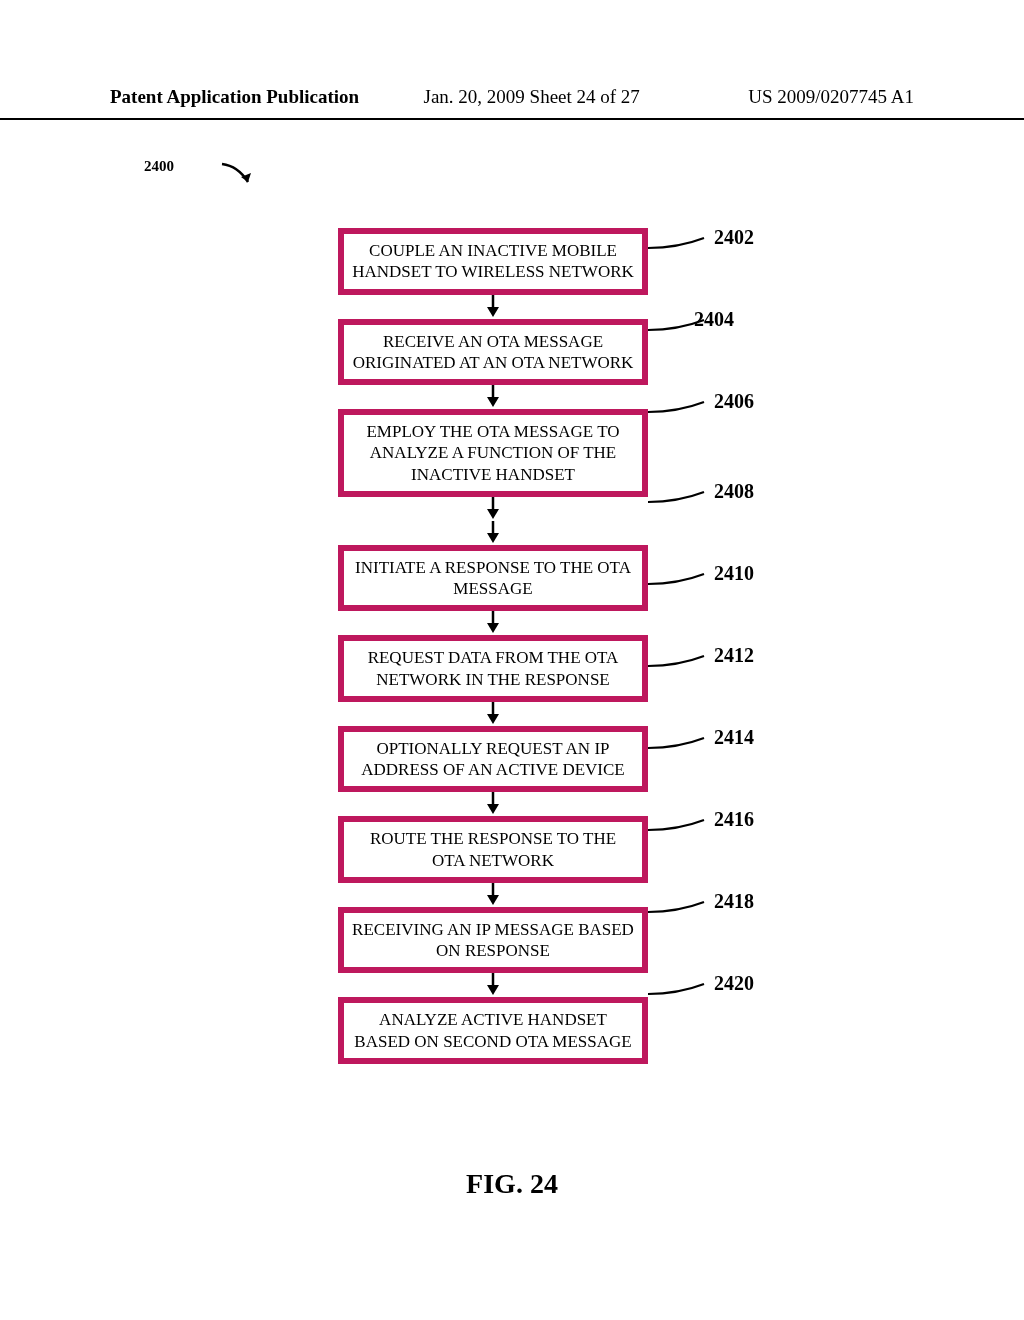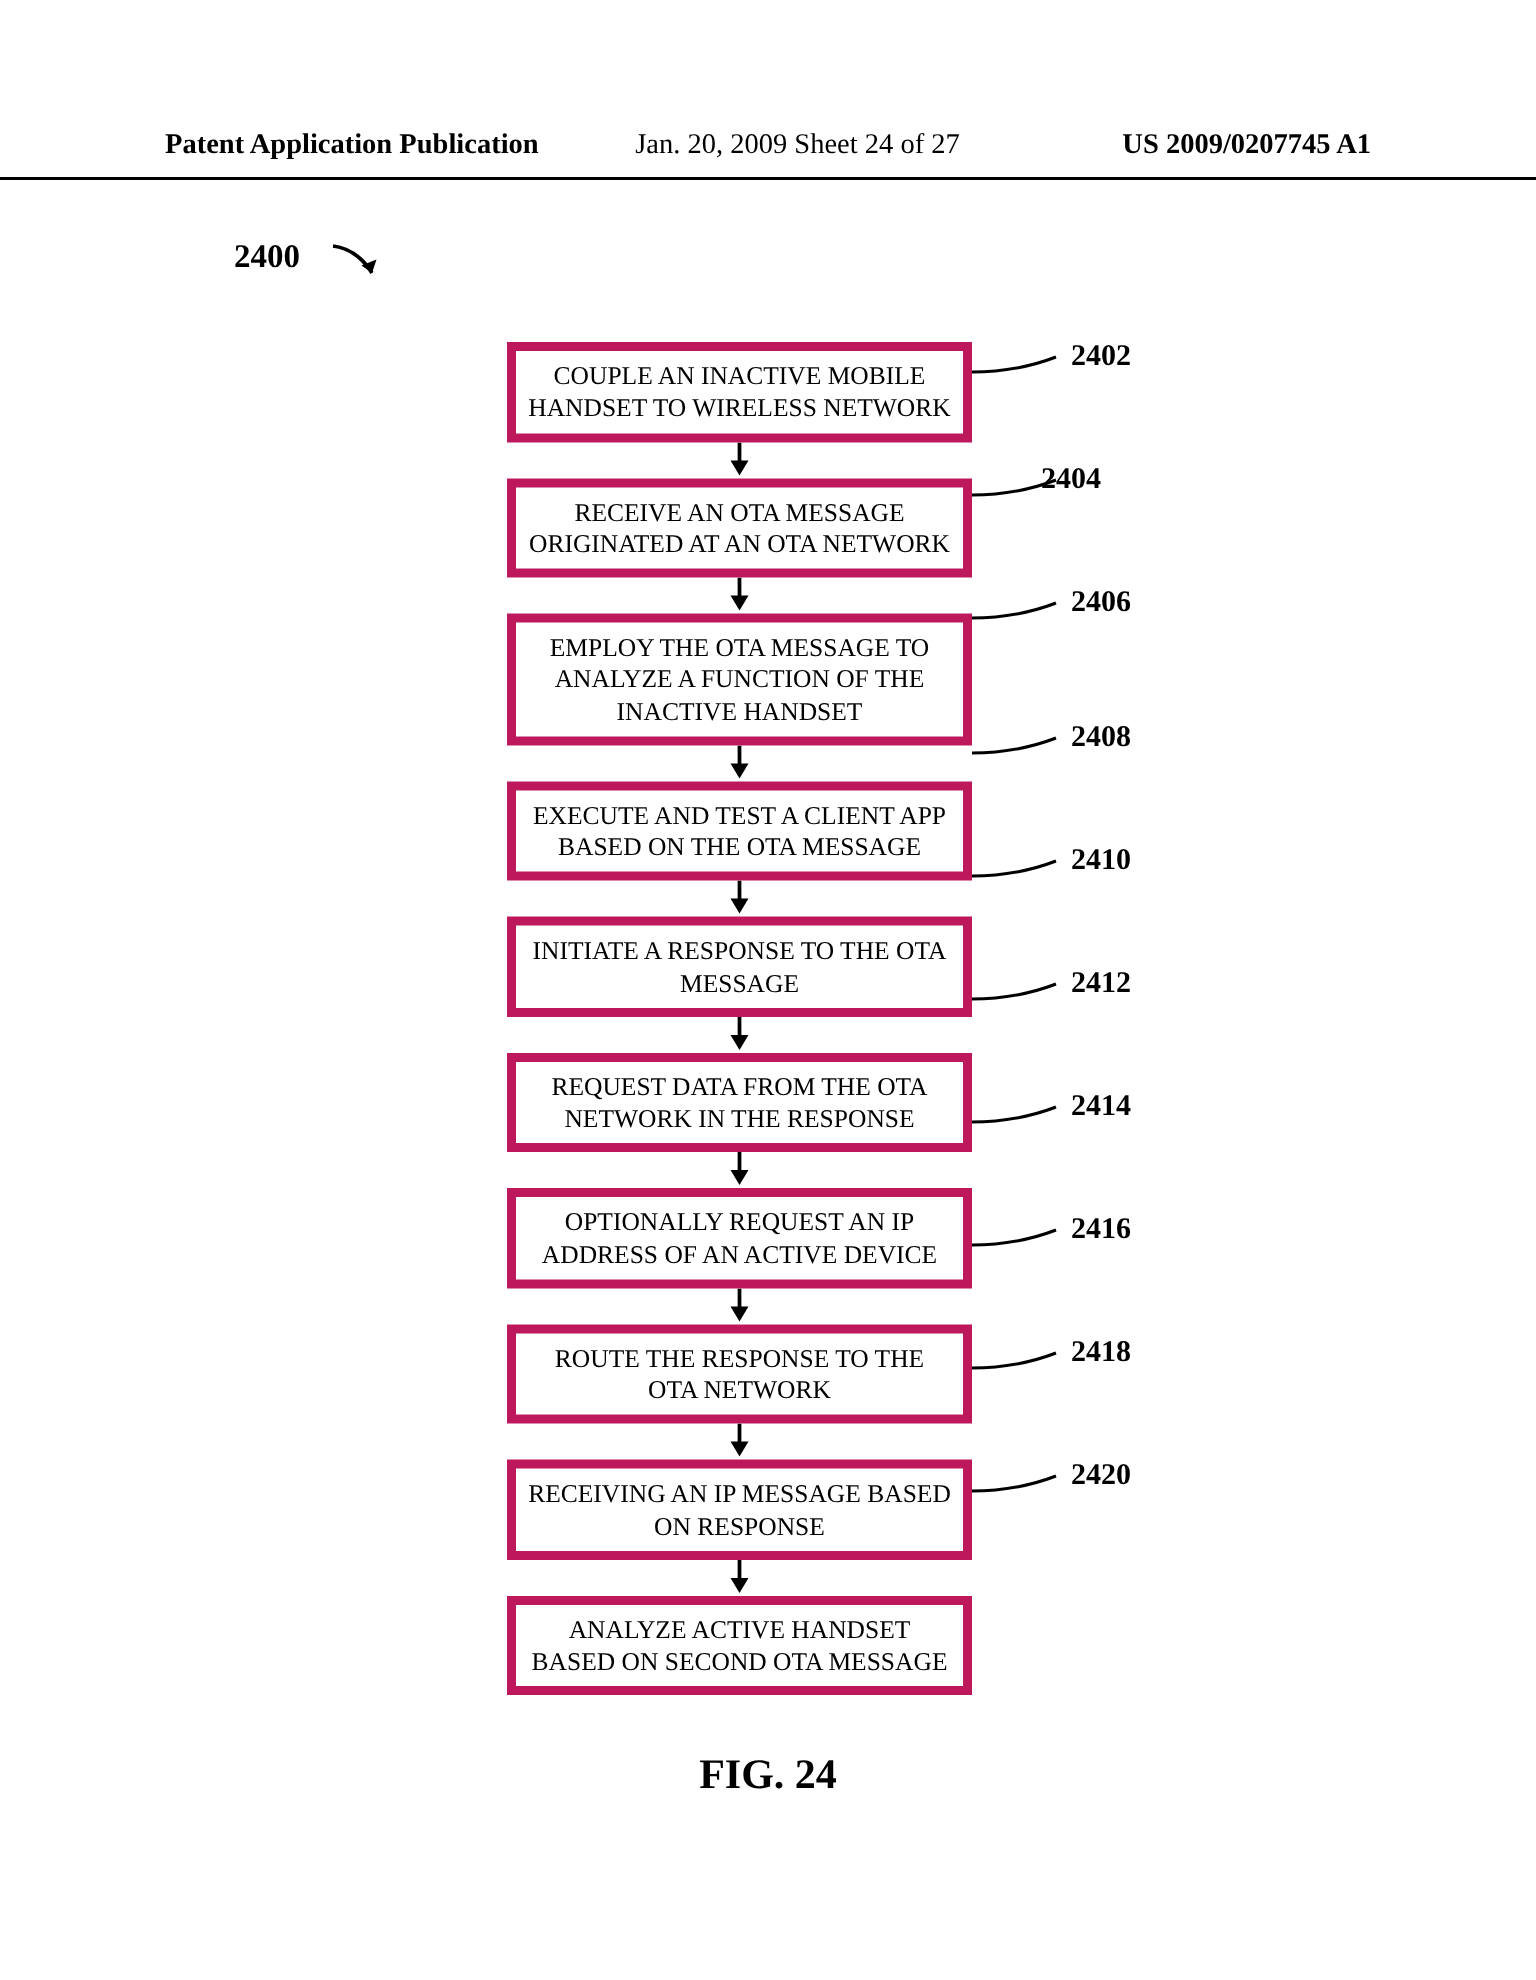--- a/index.html
+++ b/index.html
@@ -17,27 +17,27 @@
     left: 0;
     width: 100%;
     padding: 0 110px 10px 110px;
     border-bottom: 2px solid #000;
     display: flex;
     justify-content: space-between;
     font-size: 19px;
   }
   .header .left { font-weight: bold; }
   .header .mid { }
-  .header .right { font-weight: bold; margin-left: 44px; }
+  .header .right { font-weight: normal; margin-left: 44px; }
   .figno-label {
     position: absolute;
     top: 158px;
-    left: 156px;
+    left: 144px;
     font-weight: bold;
-    font-size: 22px;
+    font-size: 15px;
     text-align: center;
   }
   .figno-arrow {
     position: absolute;
     top: 160px;
     left: 220px;
     width: 40px;
     height: 30px;
   }
   .flowchart {
@@ -123,23 +123,20 @@
     </div>
   <div class="step-box">
       <span>EMPLOY THE OTA MESSAGE TO ANALYZE A FUNCTION OF THE INACTIVE HANDSET</span>
     </div>
   <div class="arrow-down">
       <svg width="16" height="24">
         <line x1="8" y1="0" x2="8" y2="14" stroke="#000" stroke-width="2.5"></line>
         <path d="M2 12 L8 22 L14 12 Z" fill="#000"></path>
       </svg>
     </div>
-  <div class="step-box">
-      <span>EXECUTE AND TEST A CLIENT APP BASED ON THE OTA MESSAGE</span>
-    </div>
   <div class="arrow-down">
       <svg width="16" height="24">
         <line x1="8" y1="0" x2="8" y2="14" stroke="#000" stroke-width="2.5"></line>
         <path d="M2 12 L8 22 L14 12 Z" fill="#000"></path>
       </svg>
     </div>
   <div class="step-box">
       <span>INITIATE A RESPONSE TO THE OTA MESSAGE</span>
     </div>
   <div class="arrow-down">

